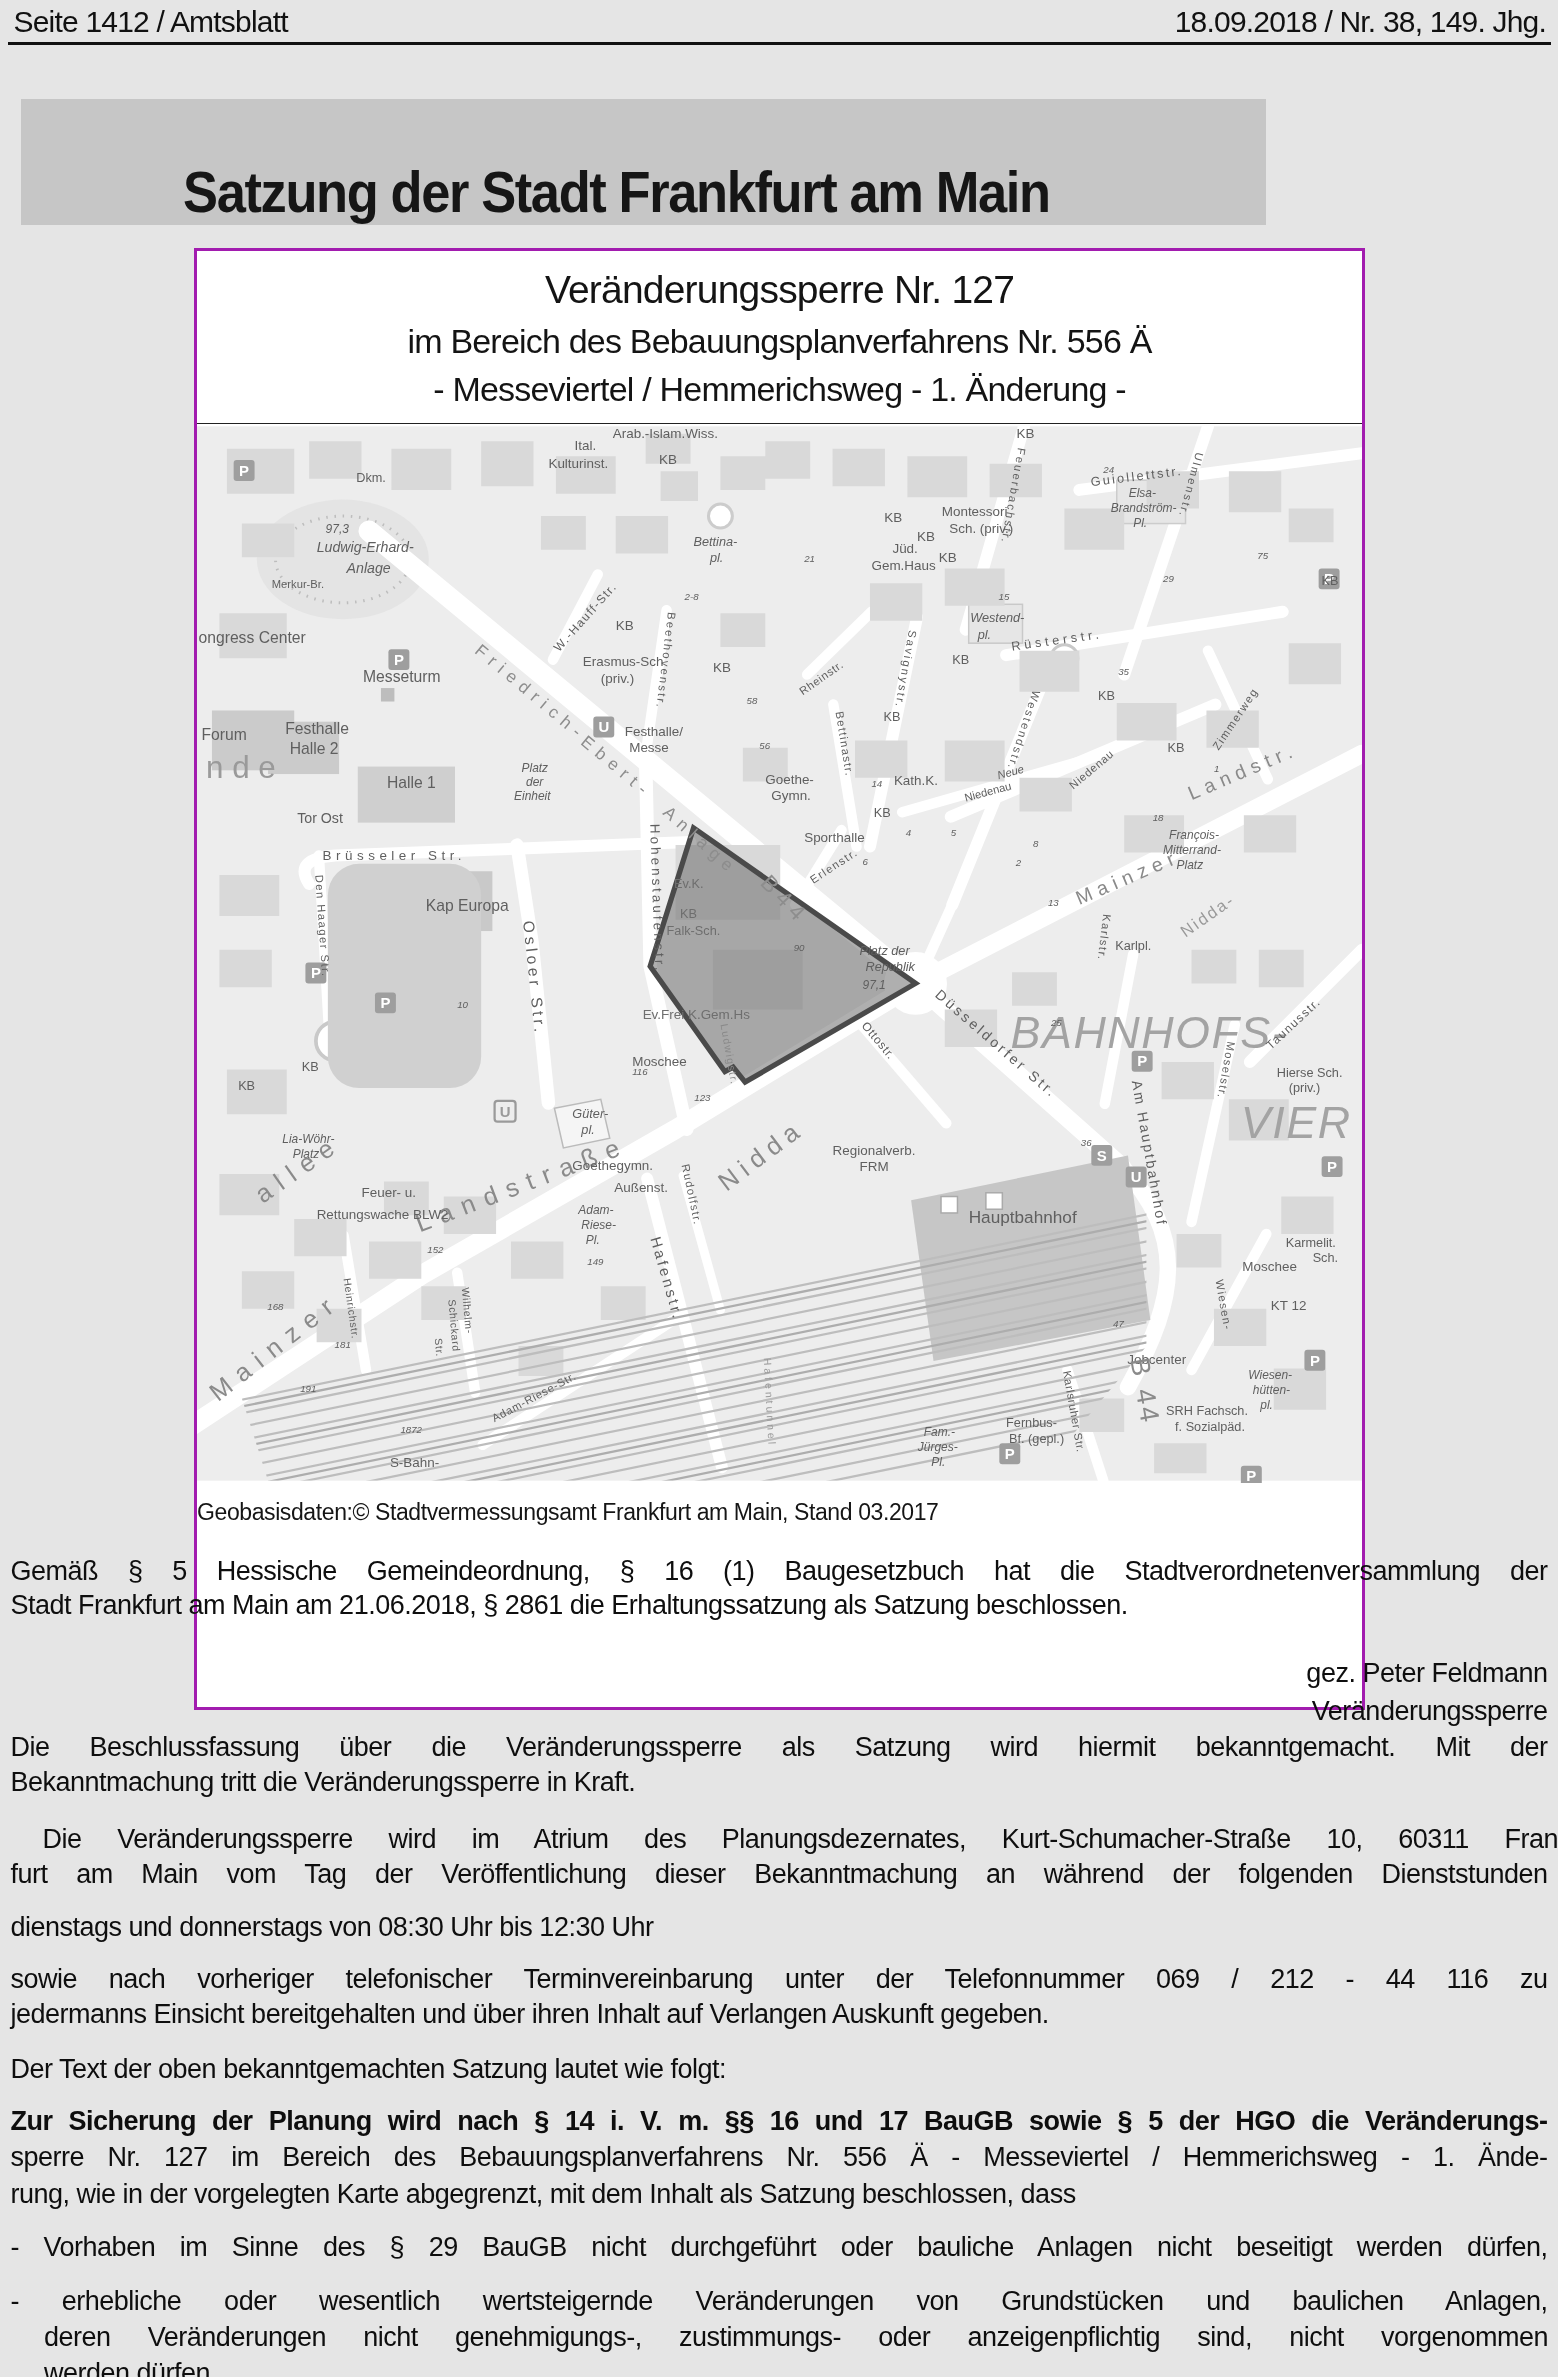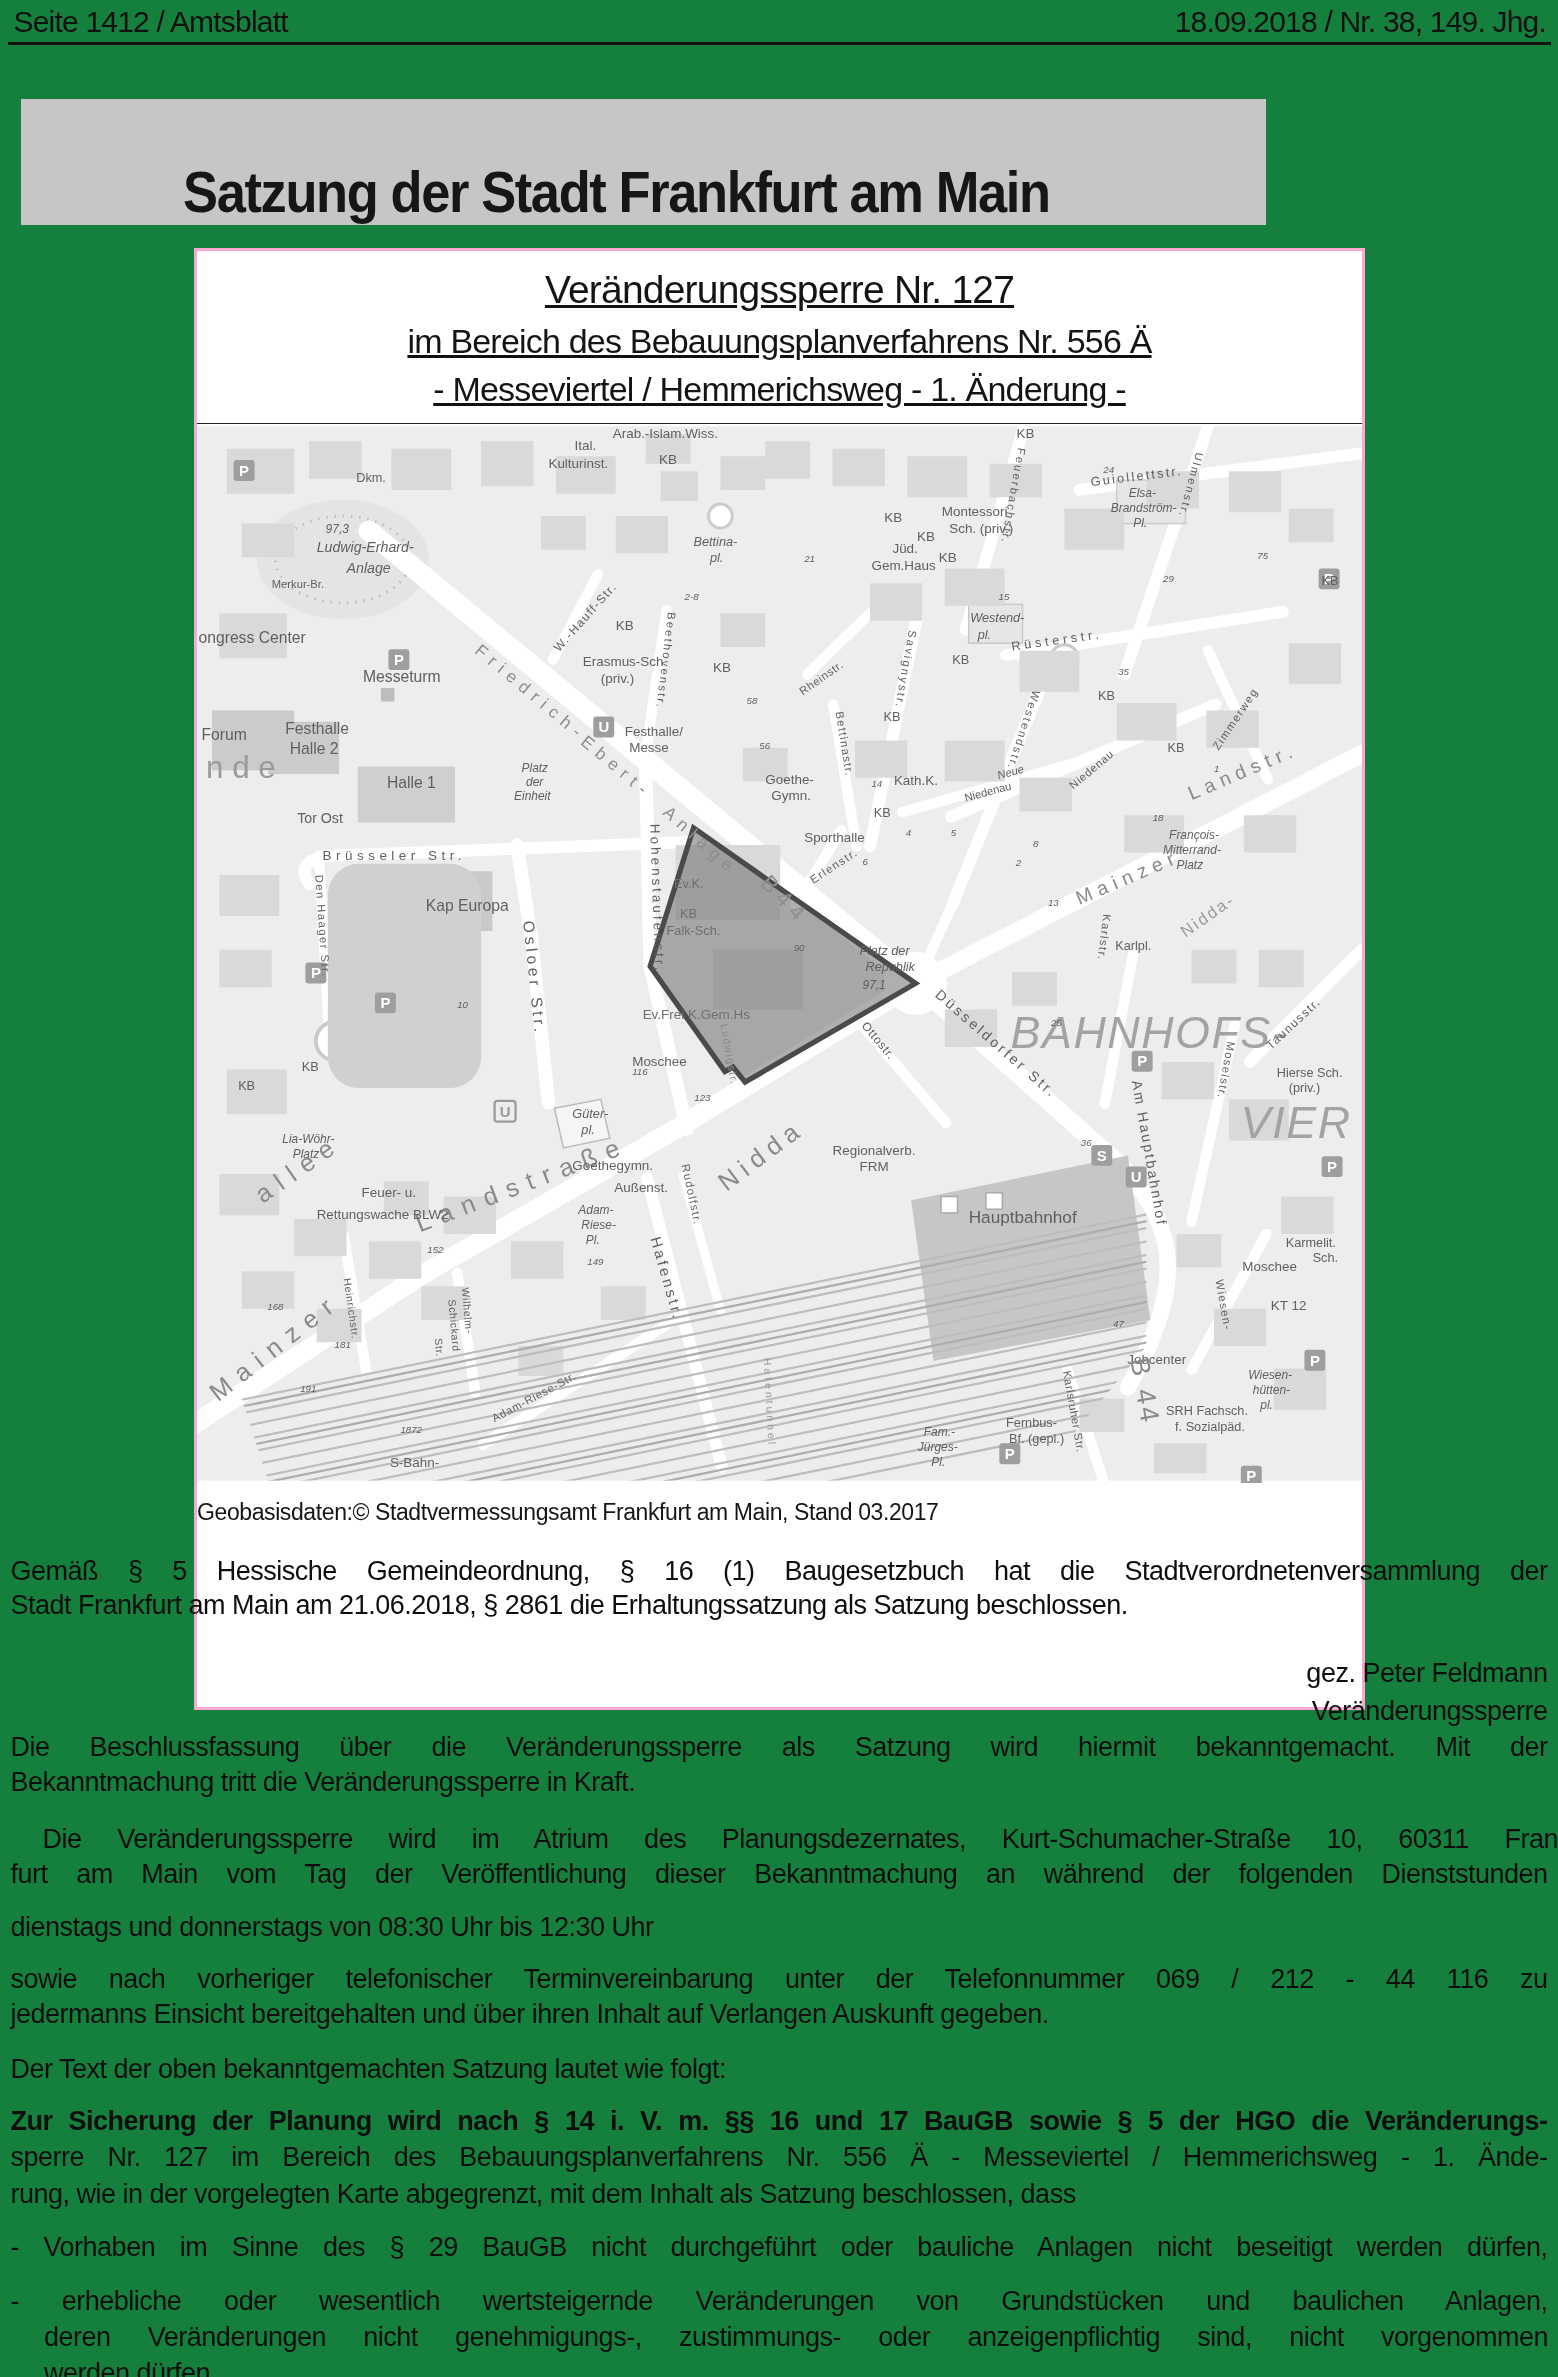--- a/index.html
+++ b/index.html
@@ -1,26 +1,26 @@
 <!DOCTYPE html>
 <html style="font-size:12px"><head>
 <meta charset="utf-8">
 <style>
   html,body{margin:0;padding:0;background:#fff;}
-  .page{position:relative;width:1558px;height:2377px;background:#15803d;overflow:hidden;
+  .page{position:relative;width:1558px;height:2377px;background:#e5e5e5;overflow:hidden;
         font-family:"Liberation Sans", sans-serif;color:#111;}
   .hdr-left{position:absolute;left:13.5px;top:4.5px;font-size:30px;letter-spacing:-0.8px;}
   .hdr-right{position:absolute;right:12px;top:4.5px;font-size:30px;letter-spacing:-0.8px;}
   .hdr-rule{position:absolute;left:7.5px;right:7.5px;top:42px;height:3px;background:#111;}
   .banner{position:absolute;left:21px;top:99px;width:1245px;height:126px;background:#c6c6c6;
           display:flex;align-items:flex-end;justify-content:center;}
   .banner-title{font-size:57px;font-weight:bold;letter-spacing:-1.5px;transform:scaleX(.92) translateX(-30px);
           white-space:nowrap;color:#161616;}
-  .mapbox{position:absolute;left:194px;top:248px;width:1171px;height:1462px;border:3px solid #f9a8d4;
-          box-sizing:border-box;background:#fff;text-decoration:underline;}
+  .mapbox{position:absolute;left:194px;top:248px;width:1171px;height:1462px;border:3px solid #a21caf;
+          box-sizing:border-box;background:#fff;}
   .mb-titles{height:172px;text-align:center;}
   .mb-t1{padding-top:16.6px;font-size:39px;letter-spacing:-0.8px;color:#141414;}
   .mb-t2{padding-top:10.5px;font-size:34px;letter-spacing:-0.8px;color:#141414;}
   .mb-t3{padding-top:9px;font-size:34px;letter-spacing:-0.8px;color:#141414;}
   .mapwrap{position:absolute;left:0;top:172px;width:1165px;height:1060px;border-top:1.5px solid #222;overflow:hidden;}
   .caption{position:absolute;left:197px;top:1499px;font-size:23px;letter-spacing:-0.4px;color:#151515;}
   .bline{position:absolute;left:10.5px;width:1537px;font-size:27px;letter-spacing:-0.5px;line-height:35px;
          white-space:pre-wrap;color:#0e0e0e;}
   .bline.j{text-align:justify;text-align-last:justify;}
   .bline.right{text-align:right;}

